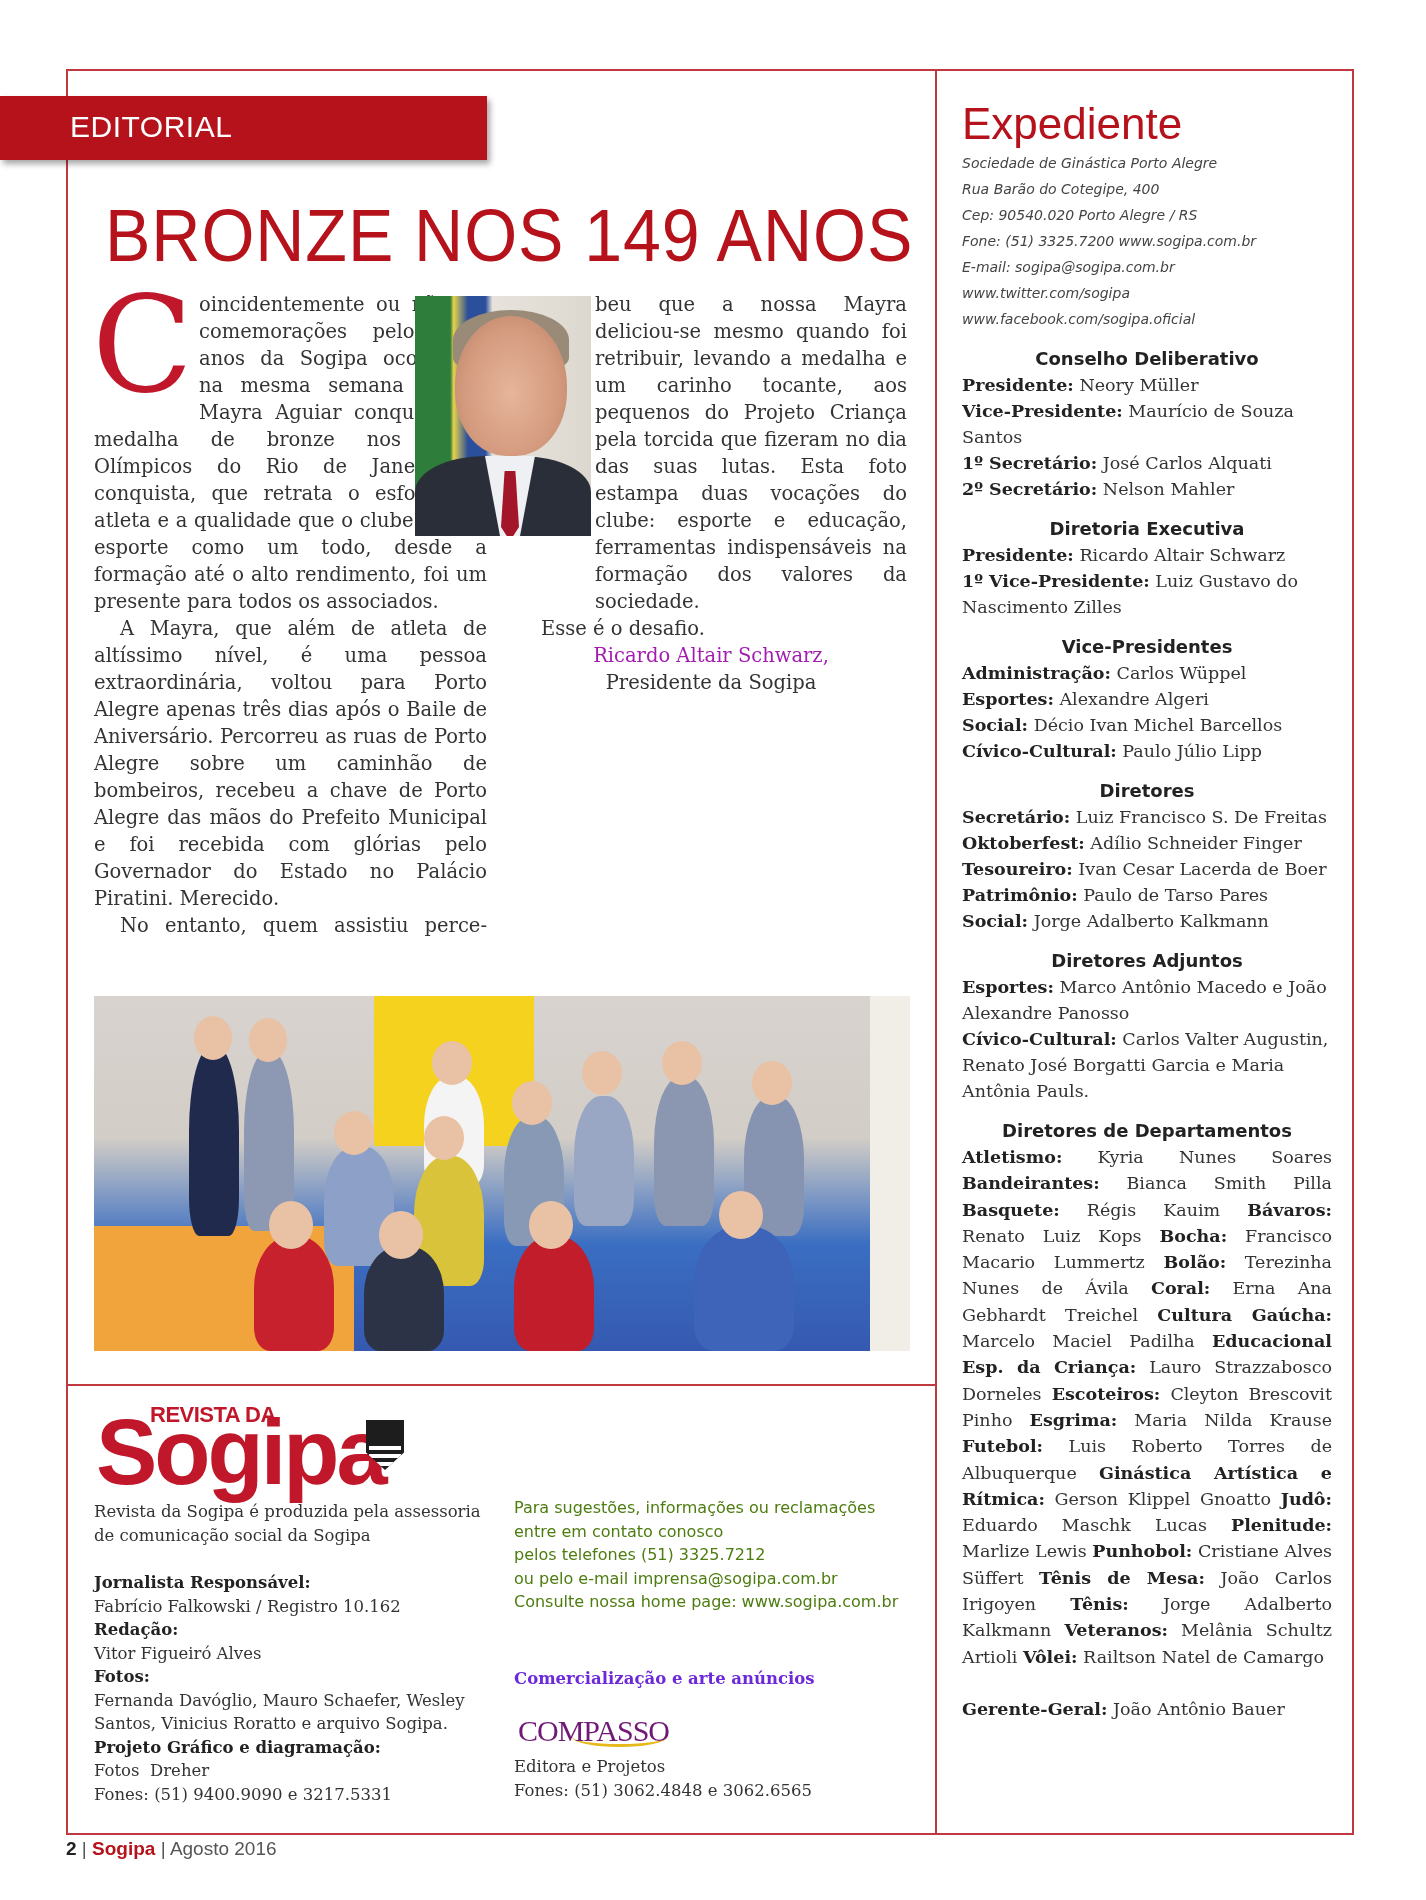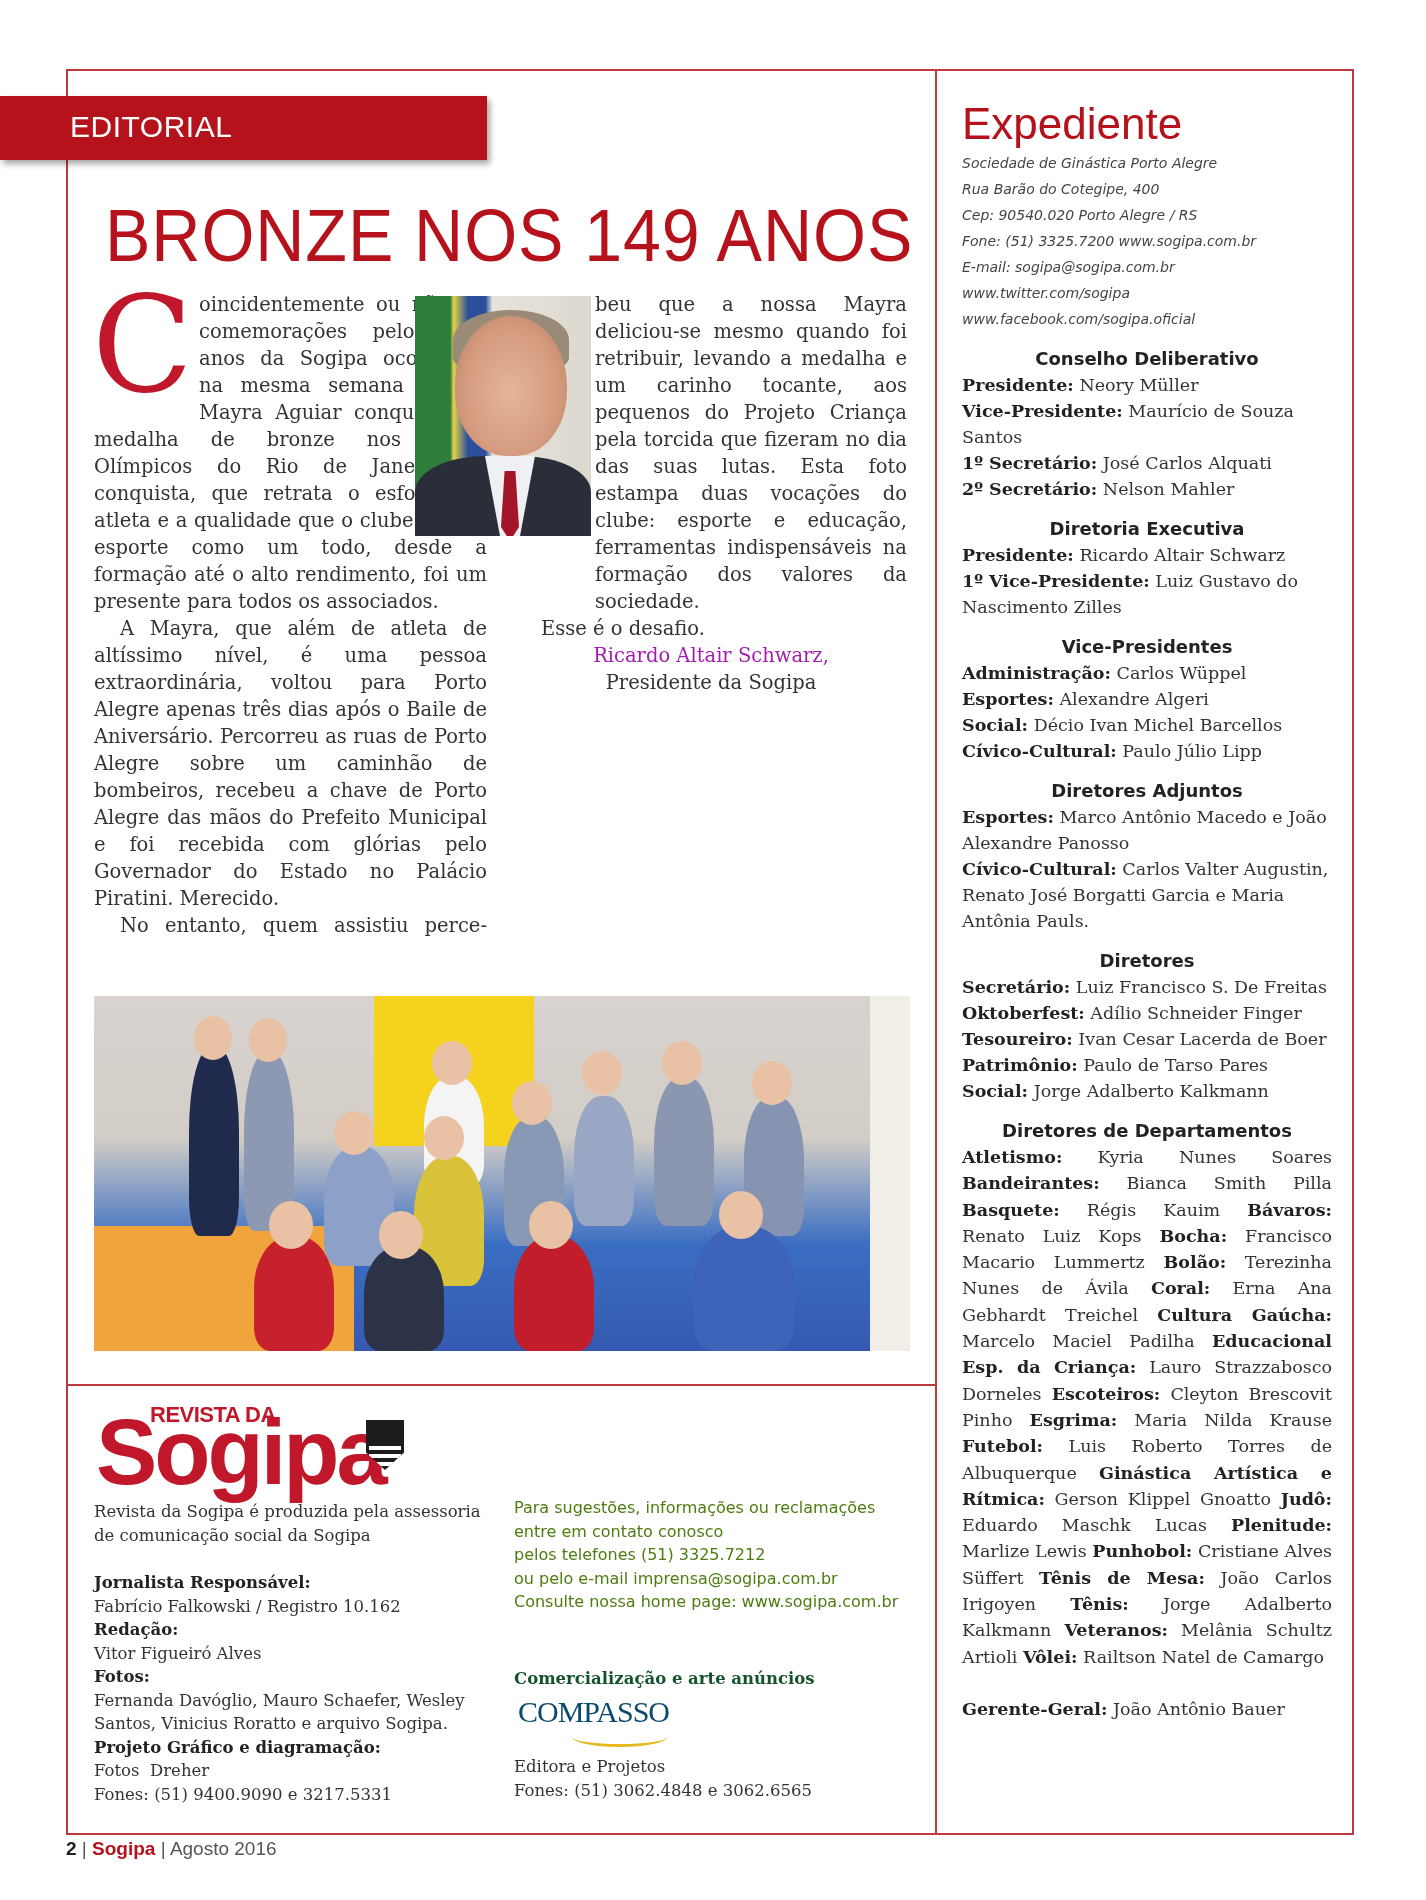--- a/index.html
+++ b/index.html
@@ -64,23 +64,23 @@
   .shield { position: absolute; left: 268px; top: 22px; width: 38px; height: 50px; background: #1d1d1d;
     clip-path: polygon(0 0, 100% 0, 100% 65%, 50% 100%, 0 65%); }
   .shield span { position: absolute; left: 3px; right: 3px; height: 4px; background: #fff; }
 
   .foot-left { position: absolute; left: 94px; top: 1500px; width: 400px; font-family: "DejaVu Serif", serif; font-size: 16.5px; line-height: 23.5px; color: #333; }
   .foot-left b { color: #222; }
   .foot-left .gap { height: 24px; }
 
   .foot-mid { position: absolute; left: 514px; top: 1496px; width: 420px; font-family: "DejaVu Sans", sans-serif; font-size: 16px; line-height: 23.5px; color: #4d7c0f; }
   .foot-mid2 { position: absolute; left: 514px; top: 1667px; width: 420px; font-family: "DejaVu Serif", serif; font-size: 16.5px; line-height: 24px; color: #333; }
-  .foot-mid2 b { color: #14532d; }
+  .foot-mid2 b { color: #6d28d9; }
   .compasso { position: relative; height: 56px; margin: 6px 0 2px 0; }
-  .compasso .txt { position: absolute; left: 4px; top: 3px; font-family: "Liberation Serif", serif; font-size: 30px; color: #0c4a6e; letter-spacing: -1px; }
+  .compasso .txt { position: absolute; left: 4px; top: 22px; font-family: "Liberation Serif", serif; font-size: 30px; color: #701a75; letter-spacing: -1px; }
   .compasso .arc { position: absolute; left: 58px; top: 30px; width: 95px; height: 20px; border-bottom: 3px solid #e6b81c; border-radius: 0 0 50% 50%; }
 
   .pagefoot { position: absolute; left: 66px; top: 1838px; font-family: "Liberation Sans", sans-serif; font-size: 19px; color: #555; }
   .pagefoot .num { font-weight: bold; color: #222; }
   .pagefoot .brand { font-weight: bold; color: #b5121b; }
 </style>
 </head>
 <body>
 
 <div class="frame"></div>
@@ -174,32 +174,32 @@
 
   <div class="group">
     <div class="group-title">Vice-Presidentes</div>
     <div class="entry"><b>Administração:</b> <span>Carlos Wüppel</span></div>
     <div class="entry"><b>Esportes:</b> <span>Alexandre Algeri</span></div>
     <div class="entry"><b>Social:</b> <span>Décio Ivan Michel Barcellos</span></div>
     <div class="entry"><b>Cívico-Cultural:</b> <span>Paulo Júlio Lipp</span></div>
   </div>
 
   <div class="group">
-    <div class="group-title">Diretores Adjuntos</div>
-    <div class="entry"><b>Esportes:</b> <span>Marco Antônio Macedo e João Alexandre Panosso</span></div>
-    <div class="entry"><b>Cívico-Cultural:</b> <span>Carlos Valter Augustin, Renato José Borgatti Garcia e Maria Antônia Pauls.</span></div>
-  </div>
-
-  <div class="group">
     <div class="group-title">Diretores</div>
     <div class="entry"><b>Secretário:</b> <span>Luiz Francisco S. De Freitas</span></div>
     <div class="entry"><b>Oktoberfest:</b> <span>Adílio Schneider Finger</span></div>
     <div class="entry"><b>Tesoureiro:</b> <span>Ivan Cesar Lacerda de Boer</span></div>
     <div class="entry"><b>Patrimônio:</b> <span>Paulo de Tarso Pares</span></div>
     <div class="entry"><b>Social:</b> <span>Jorge Adalberto Kalkmann</span></div>
+  </div>
+
+  <div class="group">
+    <div class="group-title">Diretores Adjuntos</div>
+    <div class="entry"><b>Esportes:</b> <span>Marco Antônio Macedo e João Alexandre Panosso</span></div>
+    <div class="entry"><b>Cívico-Cultural:</b> <span>Carlos Valter Augustin, Renato José Borgatti Garcia e Maria Antônia Pauls.</span></div>
   </div>
 
   <div class="group">
     <div class="group-title">Diretores de Departamentos</div>
     <div class="dept">
       <b>Atletismo:</b> <span>Kyria Nunes Soares</span>
       <b>Bandeirantes:</b> <span>Bianca Smith Pilla</span>
       <b>Basquete:</b> <span>Régis Kauim</span>
       <b>Bávaros:</b> <span>Renato Luiz Kops</span>
       <b>Bocha:</b> <span>Francisco Macario Lummertz</span>

